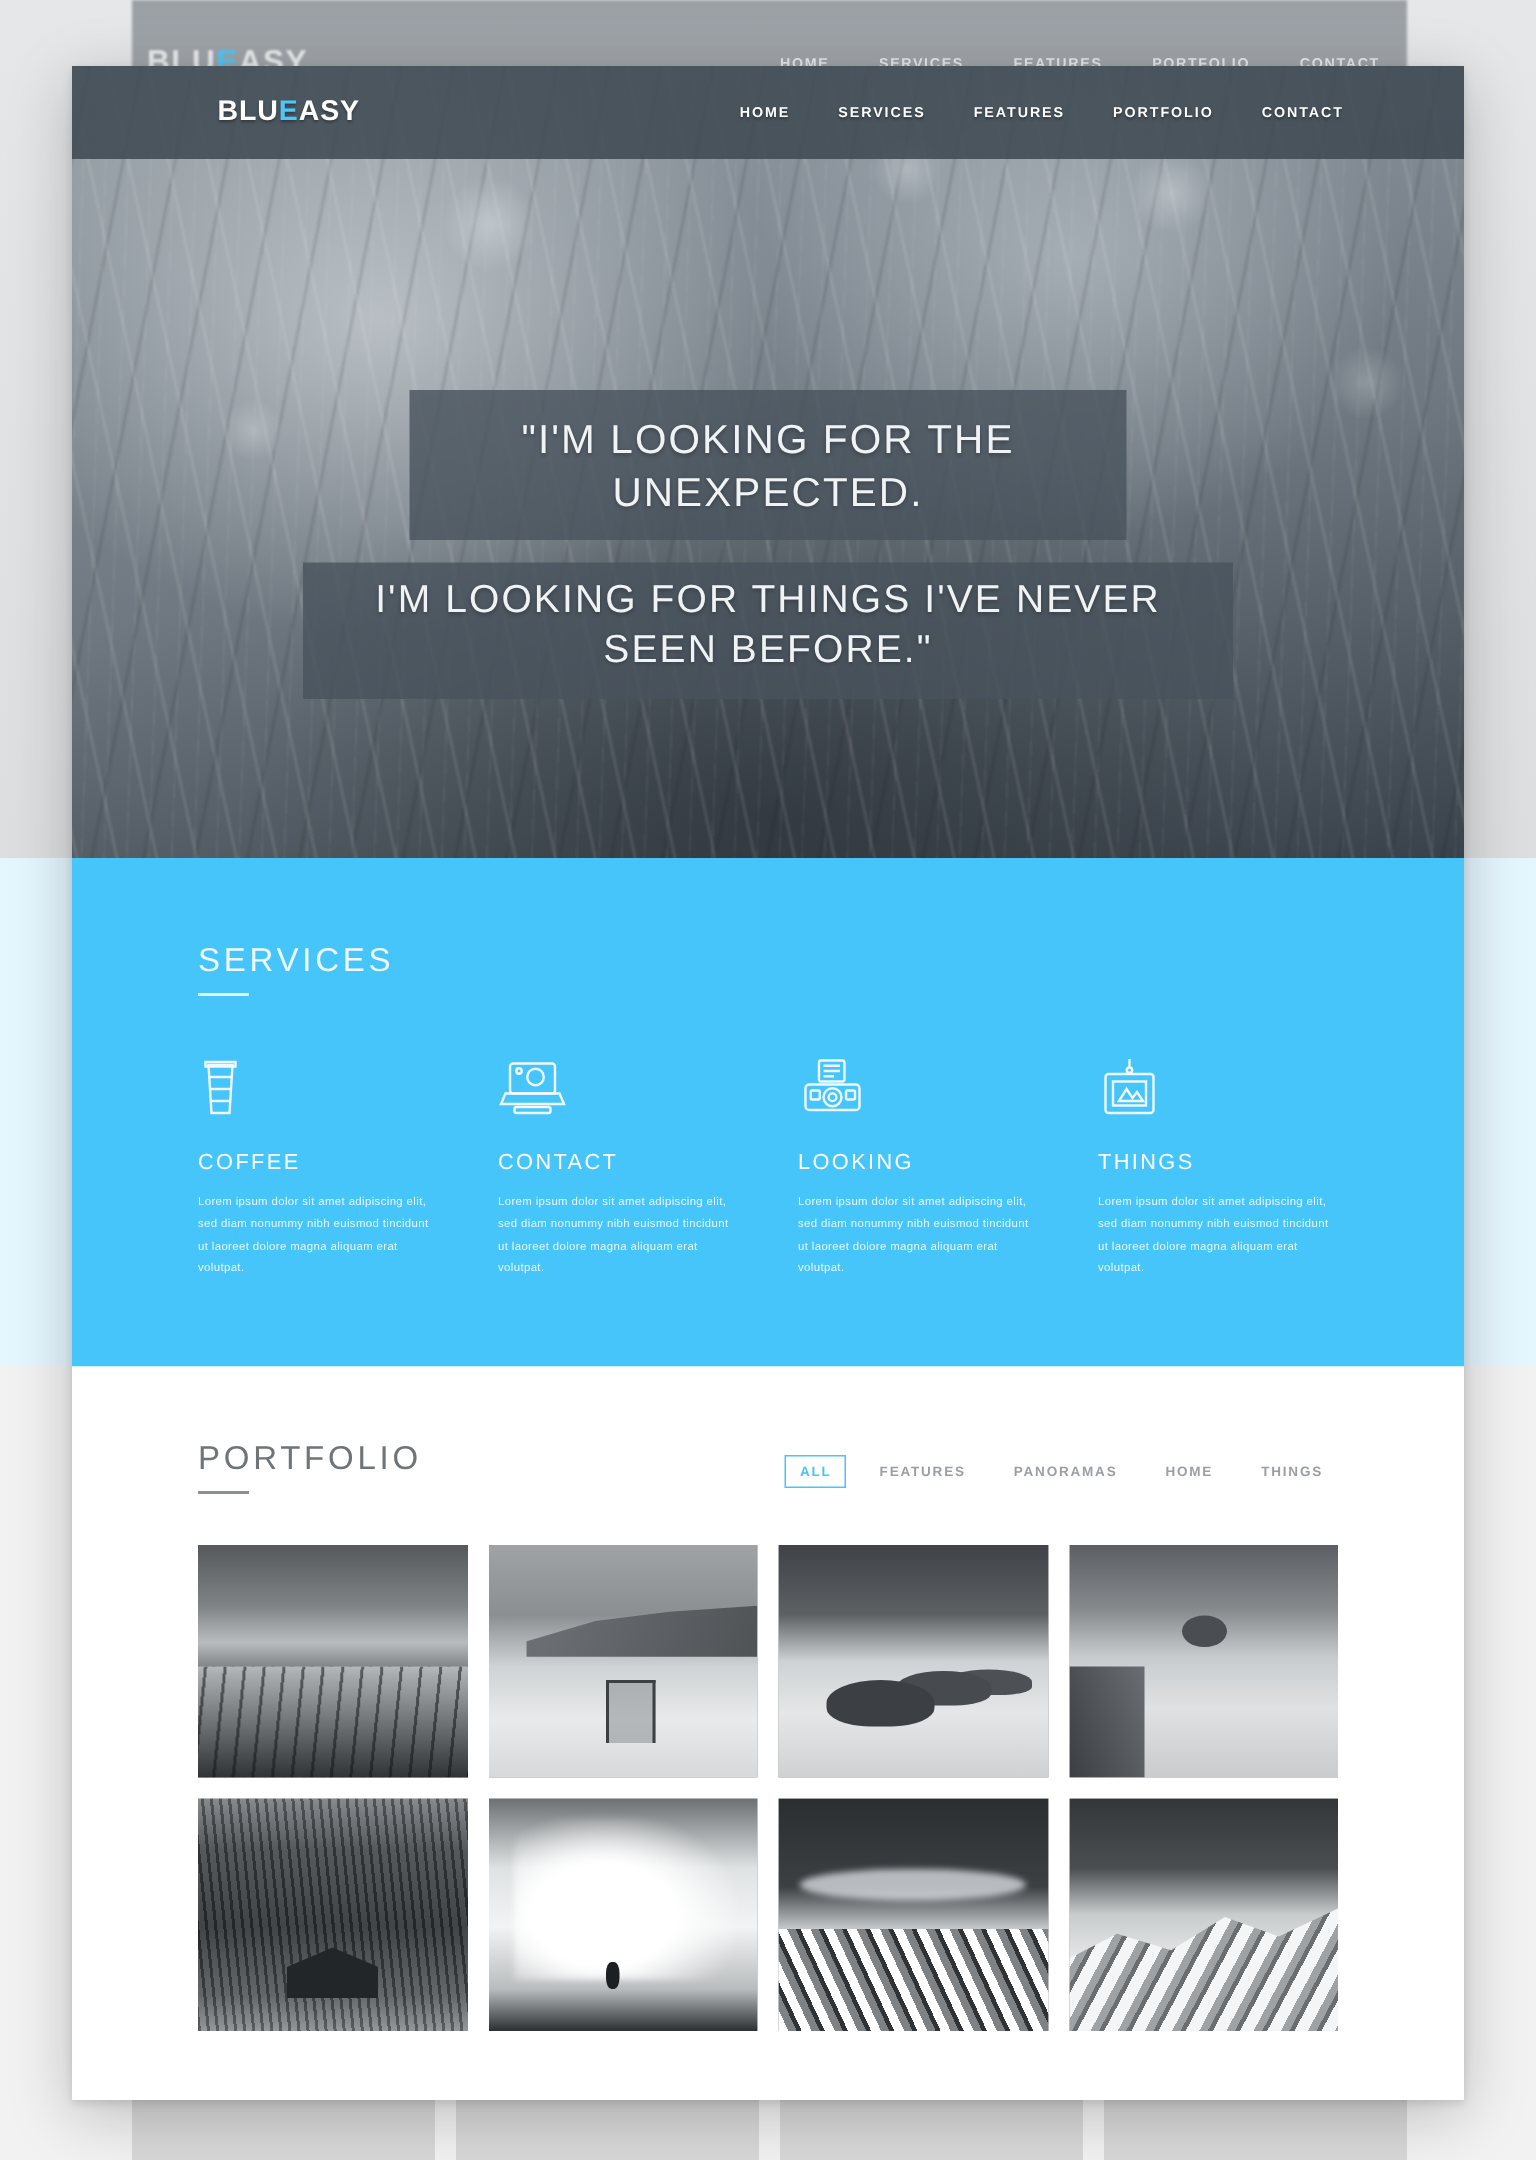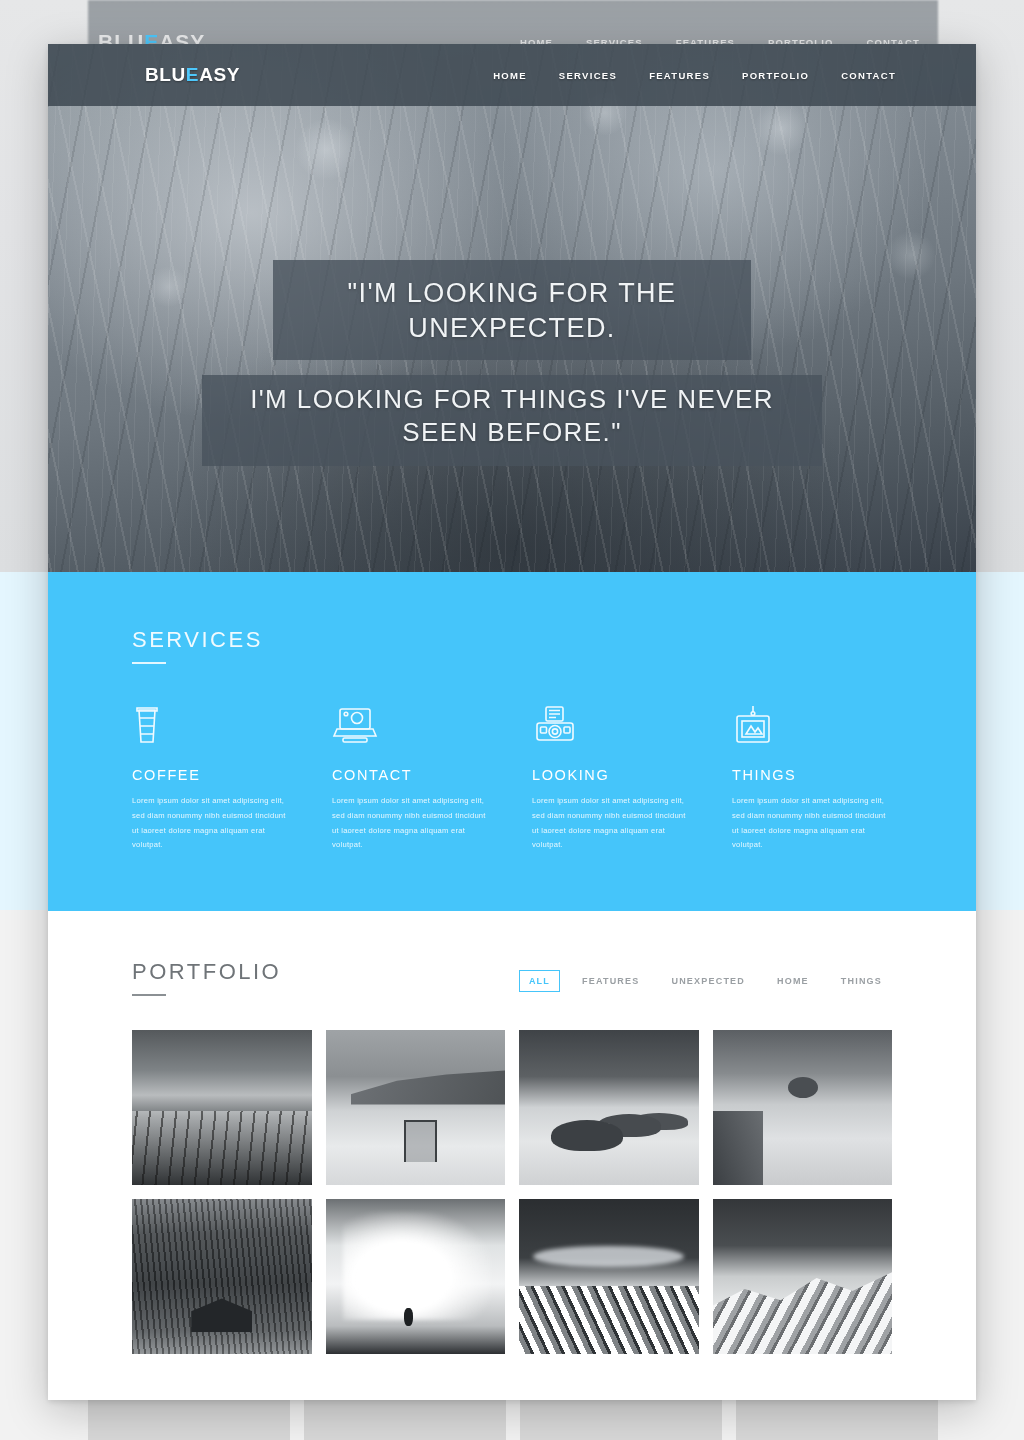--- a/index.html
+++ b/index.html
@@ -421,21 +421,21 @@
   <section class="portfolio">
     <div class="wrap">
       <div class="pf-head">
         <div>
           <h2 class="sec-title dark">PORTFOLIO</h2>
           <div class="sec-rule dark"></div>
         </div>
         <div class="filters">
           <span class="filter active">ALL</span>
           <span class="filter">FEATURES</span>
-          <span class="filter">UNEXPECTED</span>
+          <span class="filter">PANORAMAS</span>
           <span class="filter">HOME</span>
           <span class="filter">THINGS</span>
         </div>
       </div>
 
       <div class="pf-grid">
         <div class="pf-item">
             <div class="pf-img pf-pier"></div>
           </div>
         <div class="pf-item">

